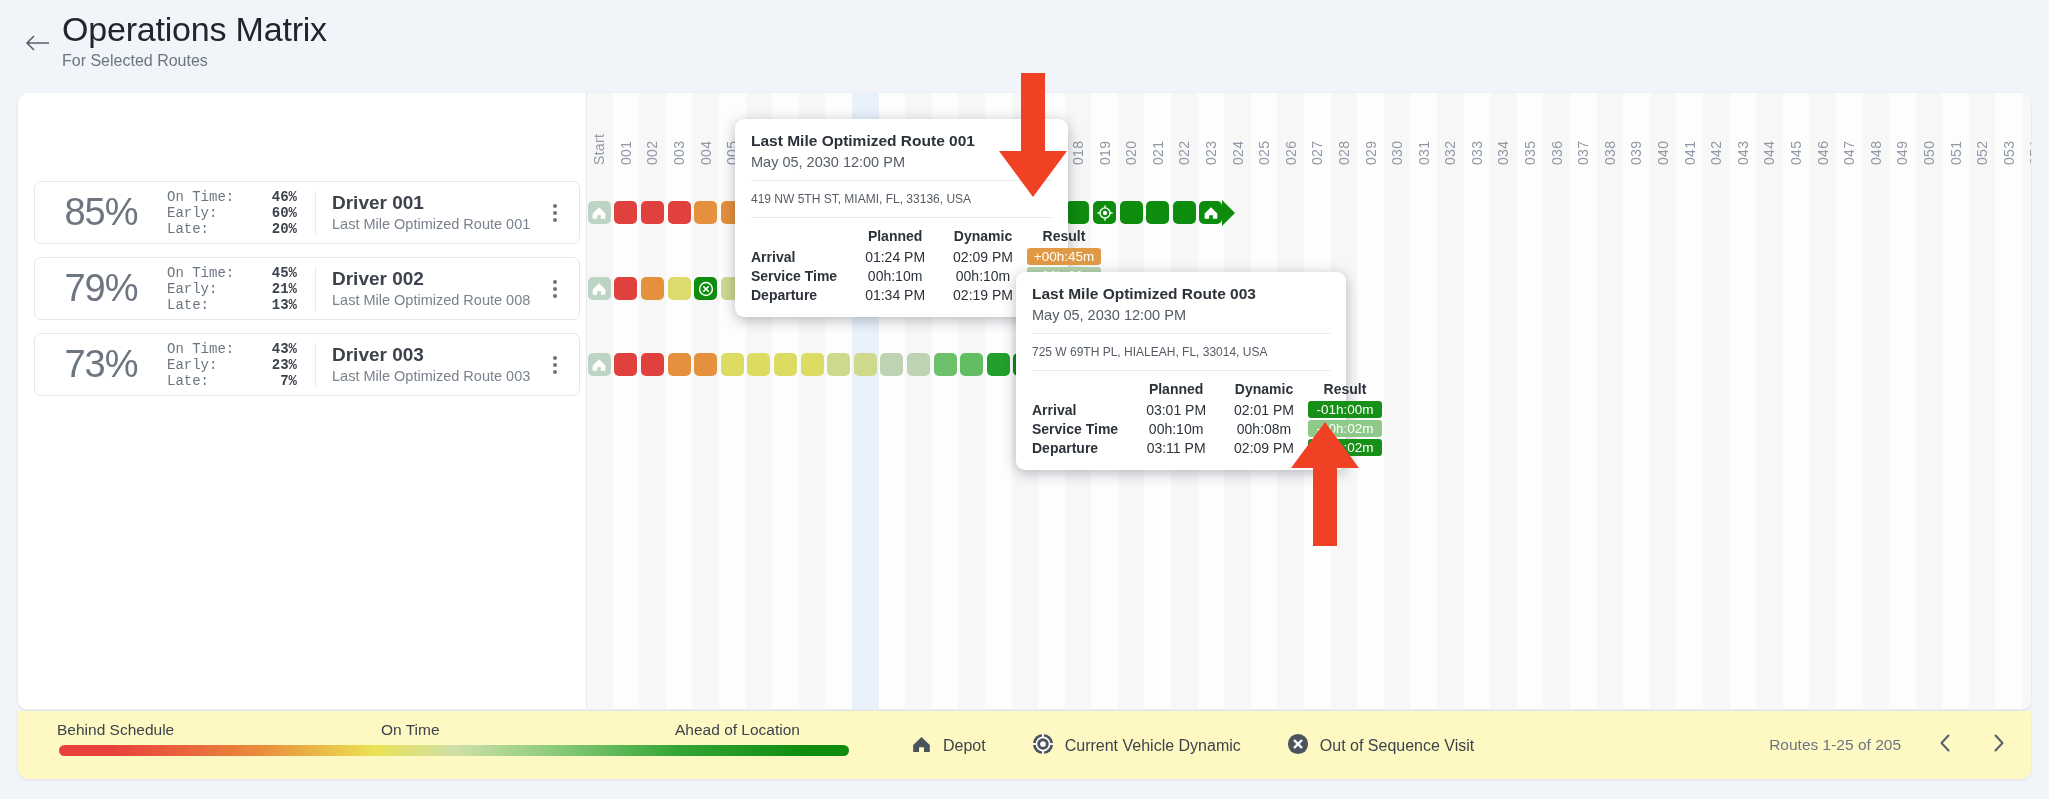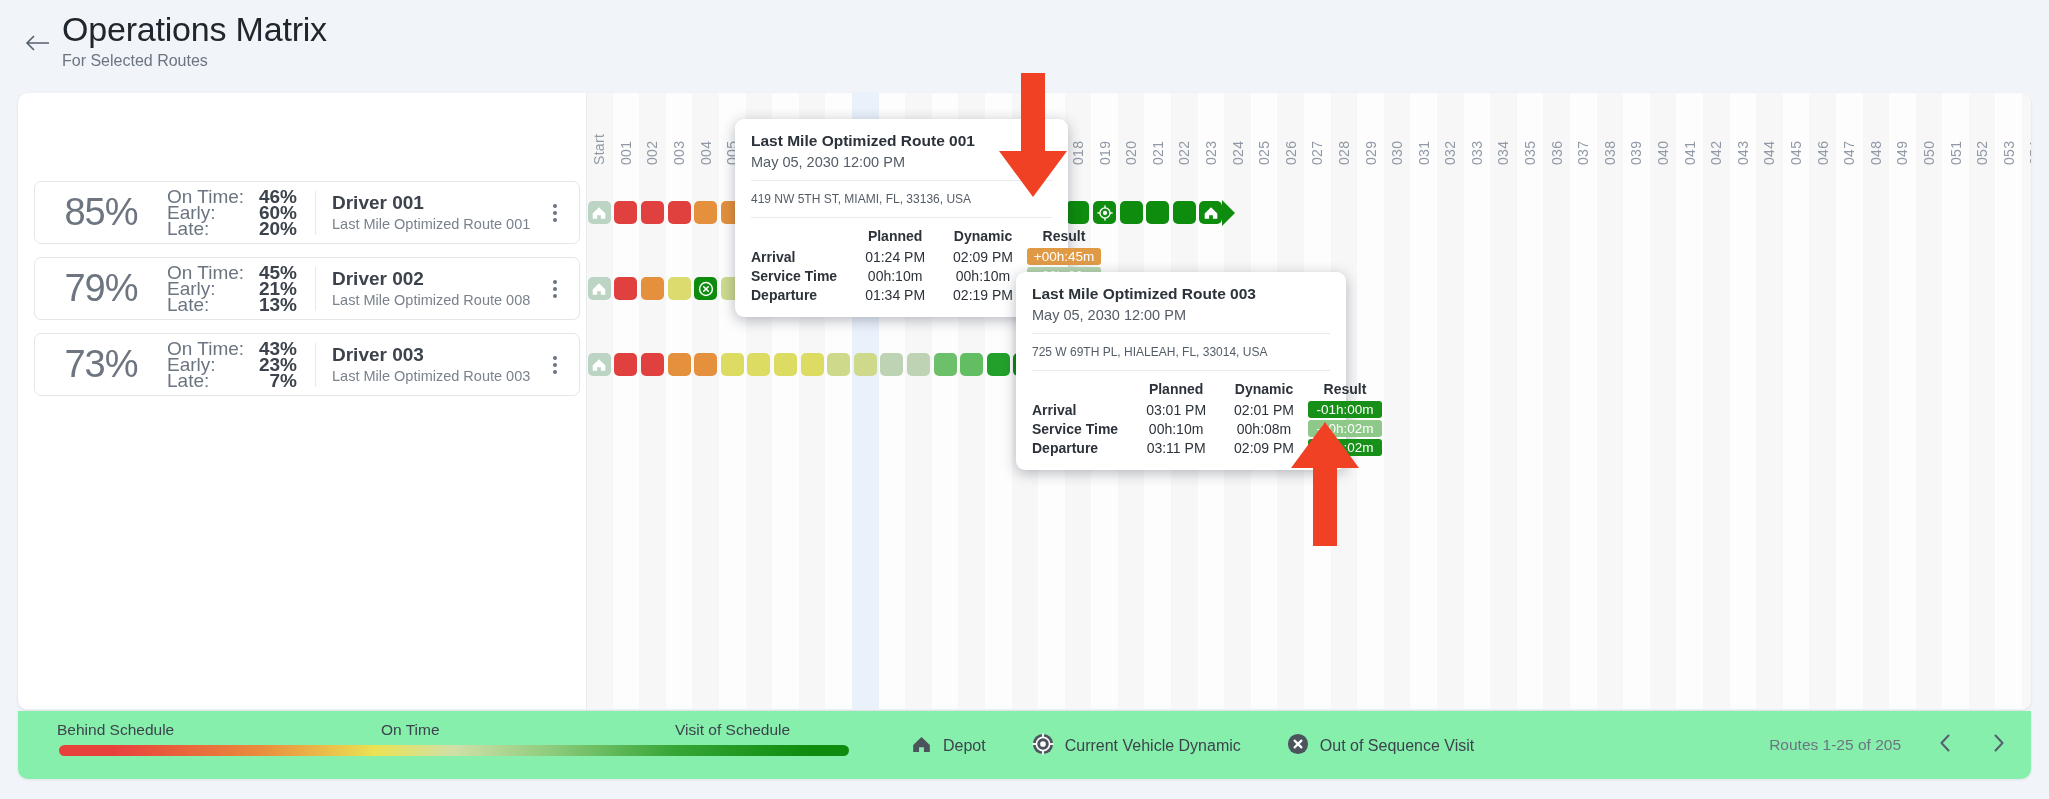--- a/index.html
+++ b/index.html
@@ -84,21 +84,21 @@
     border: 1px solid #e3e6ea;
     border-radius: 7px;
     display: flex; align-items: center;
     z-index: 5;
   }
   .pct {
     width: 132px; text-align: center;
     font-size: 38px; font-weight: 300; color: #6c7580;
     letter-spacing: -1px;
   }
-  .stats { font-size: 19px; color: #6b7581; line-height: 16px; }
+  .stats { font-size: 14px; color: #6b7581; line-height: 16px; font-family: Liberation Mono, monospace; }
   .stats .line { display: flex; }
   .stats .k { width: 86px; }
   .stats .v { font-weight: bold; color: #3c434c; width: 44px; text-align: right; }
   .driver-sep {
     width: 1px; height: 44px; background: #e6e9ed; margin: 0 16px 0 18px;
   }
   .driver-name { font-size: 19px; font-weight: bold; color: #3c434c; line-height: 24px; }
   .driver-route { font-size: 14.5px; color: #7a828d; line-height: 19px; }
   .kebab {
     position: absolute; right: 12px; top: 50%; transform: translateY(-50%);
@@ -155,21 +155,21 @@
     font-size: 13.5px; padding: 1px 6px; min-width: 74px; text-align: center;
   }
 
   
   .arrow { position: absolute; z-index: 40; }
 
   
   .footer {
     position: absolute; left: 18px; top: 711px;
     width: 2013px; height: 68px;
-    background: #86efac; border-radius: 0 0 10px 10px;
+    background: #fef9c3; border-radius: 0 0 10px 10px;
     box-shadow: 0 1px 3px rgba(20,30,50,.08);
   }
   .legend-scale { position: absolute; left: 23px; top: 10px; width: 800px; }
   .legend-labels { position: relative; height: 22px; }
   .legend-labels span {
     position: absolute; font-size: 15.5px; color: #3c434c; top: 0;
   }
   .lab-behind { left: 16px; }
   .lab-ontime { left: 340px; }
   .lab-ahead  { left: 634px; }
@@ -882,21 +882,21 @@
         </tbody>
       </table>
     </div>
 
   <div class="footer">
 
     <div class="legend-scale">
       <div class="legend-labels">
         <span class="lab-behind">Behind Schedule</span>
         <span class="lab-ontime">On Time</span>
-        <span class="lab-ahead">Visit of Schedule</span>
+        <span class="lab-ahead">Ahead of Location</span>
       </div>
       <div class="gradient-bar"></div>
     </div>
 
     <div class="legend-items">
       <div class="legend-item">
         <span>
           <svg width="21" height="21" viewBox="0 0 24 24">
               <path d="M12 3.5 L21.5 12.6 V20.5 H14.8 V15.2 H9.2 V20.5 H2.5 V12.6 Z" fill="#4b535d"></path>
             </svg>

